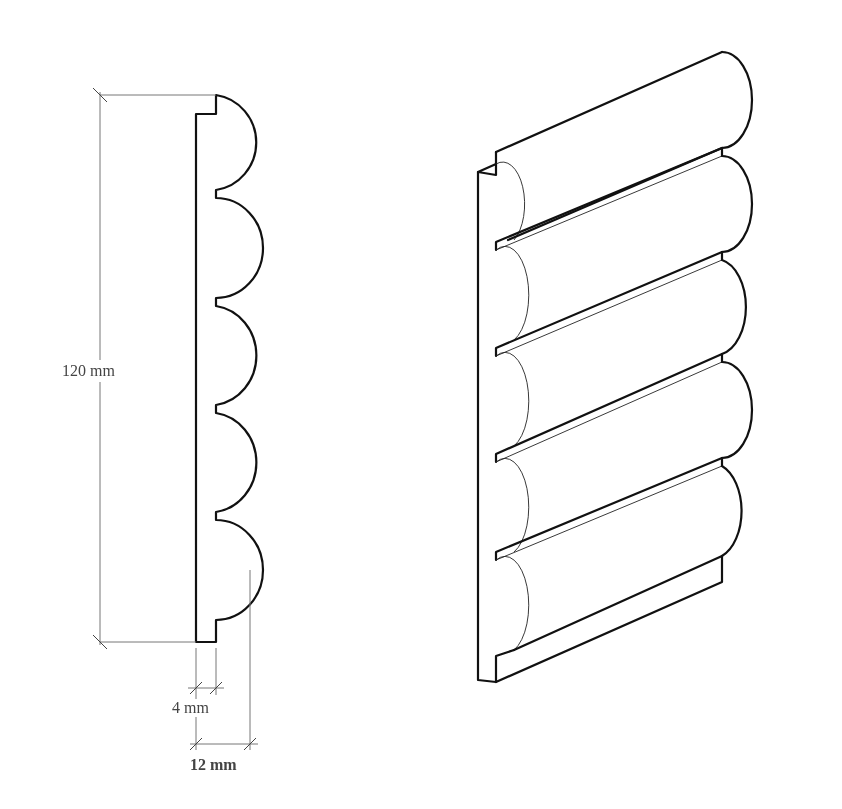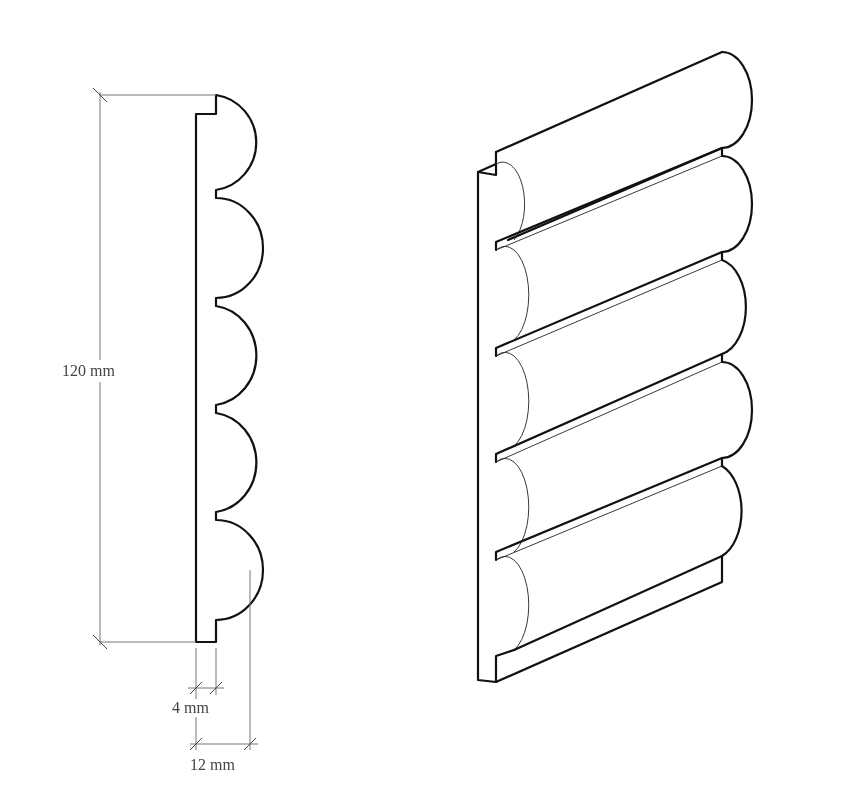--- a/index.html
+++ b/index.html
@@ -9,21 +9,21 @@
     position: absolute;
     font-family: "Liberation Serif", "DejaVu Serif", serif;
     font-size: 16px;
     color: #444444;
     background: #ffffff;
     line-height: 18px;
     white-space: nowrap;
   }
   #lbl-height { left: 62px; top: 360px; padding: 2px 0; }
   #lbl-4 { left: 172px; top: 699px; }
-  #lbl-12 { left: 190px; top: 756px; }
+  #lbl-12 { left: 190px; top: 756px; font-weight: bold; }
   svg .profile { fill: none; stroke: #111; stroke-width: 2.2; stroke-linejoin: round; }
   svg .dim { fill: none; stroke: #777; stroke-width: 1; }
   svg .tick { fill: none; stroke: #444; stroke-width: 1; }
   svg .iso { fill: none; stroke: #111; stroke-width: 2.2; stroke-linejoin: round; stroke-linecap: round; }
   svg .iso-thin { fill: none; stroke: #222; stroke-width: 0.9; }
 </style>
 </head>
 <body>
 
 <div id="stage">

